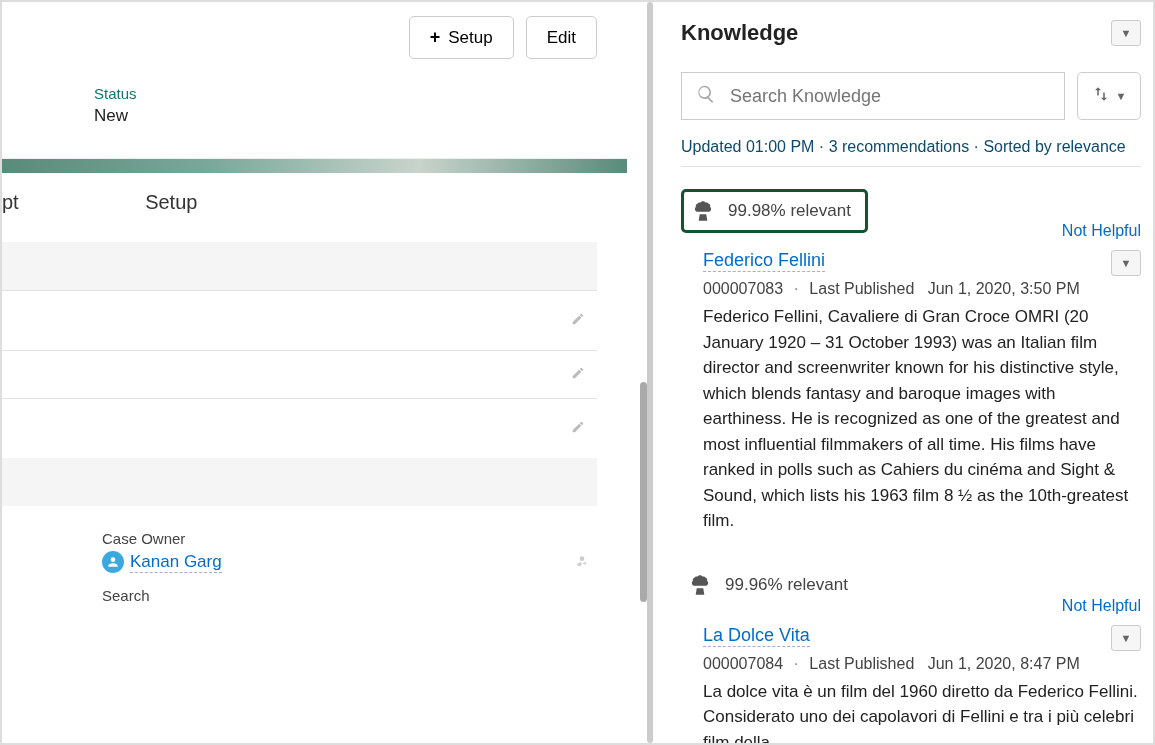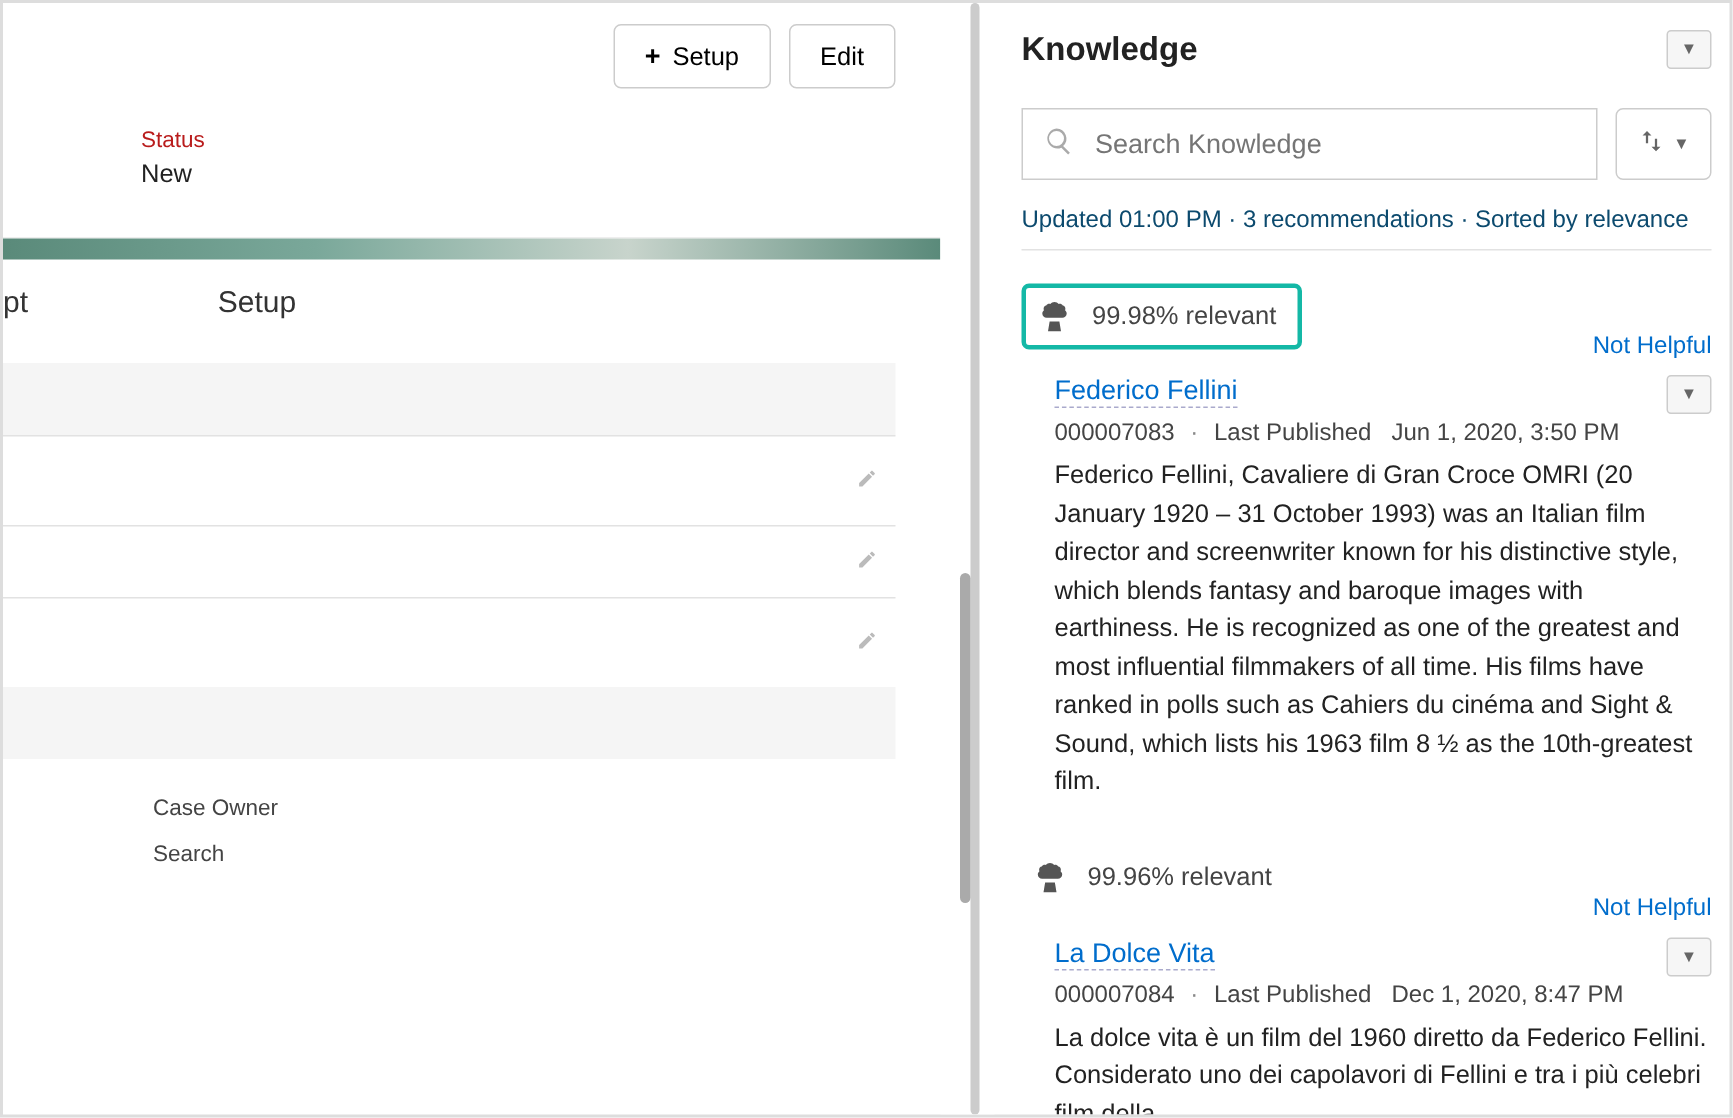--- a/index.html
+++ b/index.html
@@ -10,21 +10,21 @@
 .divider-bar { width: 6px; height: 100%; background: #ccc; border-radius: 3px; margin-left: 10px;}
 .divider-thumb { position:absolute; left:13px; top:380px; width:7px; height:220px; background:#aaa; border-radius:4px;}
 .right-panel { flex: 1; height: 100%; padding: 18px 12px 0 18px; overflow: hidden; position: relative; }
 
 
 .top-section { background:#fff; padding: 14px 20px 14px 0; border-bottom:1px solid #eee;}
 .btn-row { display:flex; justify-content:flex-end; gap:12px; padding-right:10px;}
 .btn { border:1px solid #ccc; background:#fff; border-radius:5px; padding:10px 20px; font-size:17px; cursor:pointer; display:inline-flex; align-items:center; gap:8px;}
 .plus-icon { font-size:18px; font-weight:bold;}
 .status-block { padding: 26px 0 18px 92px; }
-.status-label { font-size:15px; color:#b91c1c;}
+.status-label { font-size:15px; color:#0f766e;}
 .status-value { font-size:17px; color:#222; margin-top:4px;}
 .banner-strip { height:14px; background: linear-gradient(90deg,#5a8a7a,#7aa89a,#c8d4cc,#5a8a7a);}
 .tab-area { padding:18px 0 0 0;}
 .tab-label1 { display:inline-block; font-size:20px; color:#333; padding-left:0px; margin-right:44px;}
 .tab-label2 { display:inline-block; font-size:20px; color:#333; padding-left:78px;}
 
 .cutoff-text { position:relative; }
 
 .fields-area { padding:10px 30px 0 0;}
 .field-row { border-top:1px solid #e2e2e2; min-height:48px; position:relative; display:flex; align-items:center;}
@@ -48,21 +48,21 @@
 .search-box { flex:1; border:1px solid #ccc; border-radius:0; height:48px; display:flex; align-items:center; padding:0 14px; gap:14px;}
 .search-icon { color:#aaa; }
 .search-input { border:none; outline:none; font-size:18px; color:#888; flex:1; background:transparent;}
 .sort-btn { width:64px; height:48px; border:1px solid #ccc; border-radius:5px; display:inline-flex; align-items:center; justify-content:center; gap:6px; cursor:pointer; background:#fff;}
 .meta-line { font-size:16px; color:#0c4a6e; margin-top:18px;}
 .kn-sep { border-top:1px solid #e2e2e2; margin-top:10px;}
 
 .article { margin-top:14px; }
 .rel-row { display:flex; align-items:center; gap:12px; position:relative;}
 .rel-box { display:inline-flex; align-items:center; gap:12px; padding:6px 14px 6px 6px;}
-.rel-box.highlighted { border:3px solid #14b8a6; border-radius:5px;}
+.rel-box.highlighted { border:3px solid #14532d; border-radius:5px;}
 .einstein-icon { width:26px; height:26px; color:#555;}
 .rel-text { font-size:17px; color:#444;}
 .not-helpful { color:#006dcc; font-size:16px; margin-left:auto; cursor:pointer;margin-top:41px;}
 .article-body { padding-left:22px; margin-top:10px;}
 .art-title-row { display:flex; align-items:flex-start;}
 .art-title { color:#006dcc; font-size:18px; border-bottom:1px dashed #aac; cursor:pointer;}
 .art-dd { margin-left:auto; }
 .art-meta { font-size:16px; color:#444; margin-top:4px;}
 .art-meta .dot { margin:0 6px; color:#888;}
 .art-desc { font-size:17px; color:#222; line-height:1.5; margin-top:6px; }
@@ -116,20 +116,33 @@
           <svg width="14" height="14" viewBox="0 0 24 24">
               <path fill="#bbb" d="M3 17.25V21h3.75l11-11-3.75-3.75-11 11zM20.7 7.04a1 1 0 000-1.41l-2.34-2.34a1 1 0 00-1.41 0l-1.83 1.83 3.75 3.75 1.83-1.83z"></path>
             </svg>
         </span>
       </div>
       <div class="field-row shaded"></div>
     </div>
 
     <div class="bottom-fields">
       <div class="bf-label">Case Owner</div>
+      <div class="owner-row">
+        <span class="avatar-icon">
+          <svg width="14" height="14" viewBox="0 0 24 24">
+              <path d="M12 12a4 4 0 100-8 4 4 0 000 8zm0 2c-3 0-8 1.5-8 4.5V20h16v-1.5c0-3-5-4.5-8-4.5z"></path>
+            </svg>
+        </span>
+        <span class="owner-link">Kanan Garg</span>
+        <span class="change-owner-icon">
+          <svg width="14" height="14" viewBox="0 0 24 24">
+              <path fill="#ccc" d="M12 12a4 4 0 100-8 4 4 0 000 8zm5 1l3 3-3 3v-2h-3v-2h3v-2zM4 20v-1.5c0-2.4 3.6-4 7-4.4V20H4z"></path>
+            </svg>
+        </span>
+      </div>
       <div class="channel-label">Search</div>
     </div>
   </div>
 
   <div class="divider">
     <div class="divider-bar"></div>
     <div class="divider-thumb"></div>
   </div>
 
   <div class="right-panel">
@@ -203,20 +216,20 @@
       <div class="article-body">
         <div class="art-title-row">
           <span class="art-title">La Dolce Vita</span>
           <span class="dd-btn art-dd">▼</span>
         </div>
         <div class="art-meta">
           <span>000007084</span>
           <span class="dot">·</span>
           <span>Last Published</span>
           &nbsp;
-          <span>Dec 1, 2020, 8:47 PM</span>
+          <span>Jun 1, 2020, 8:47 PM</span>
         </div>
         <div class="art-desc">La dolce vita è un film del 1960 diretto da Federico Fellini. Considerato uno dei capolavori di Fellini e tra i più celebri film della</div>
       </div>
     </div>
 
   </div>
 </div>
 
 </body></html>

